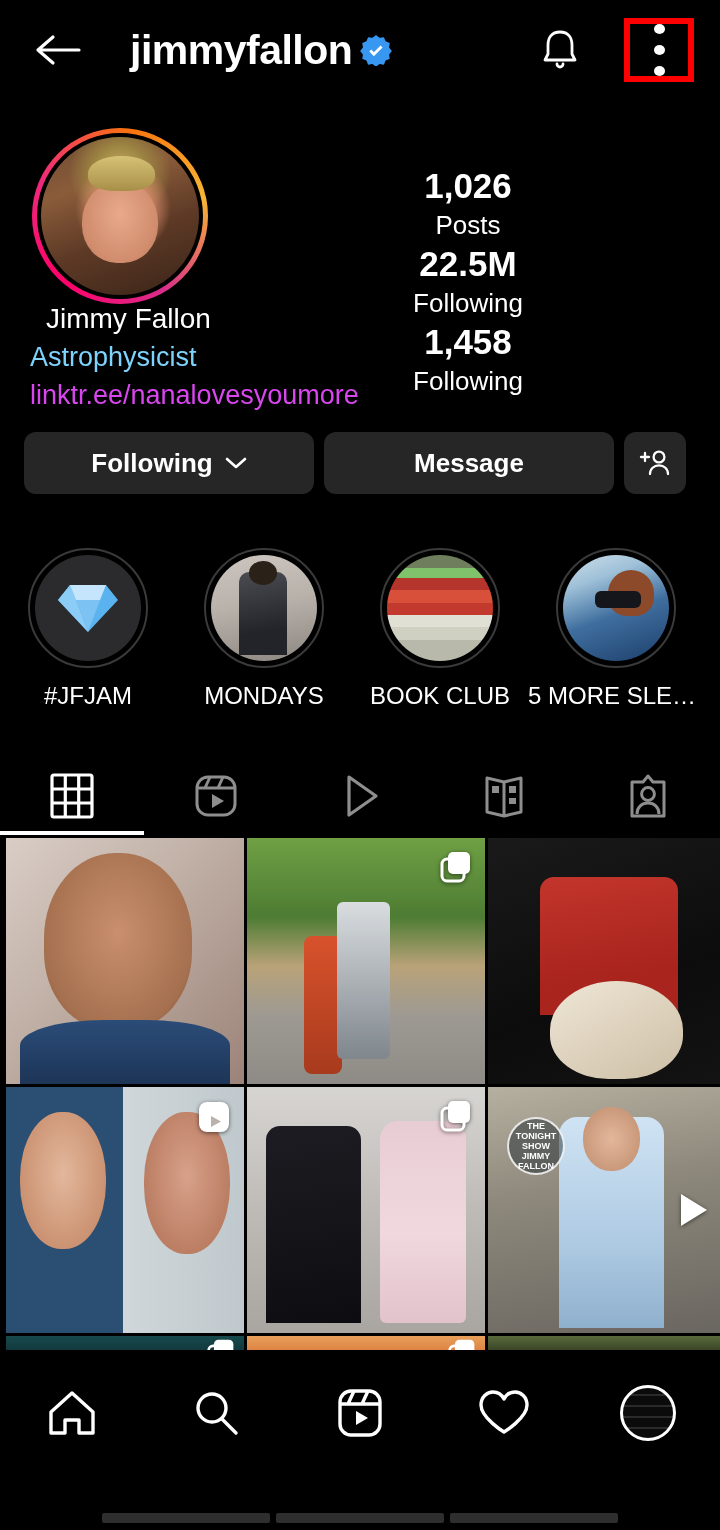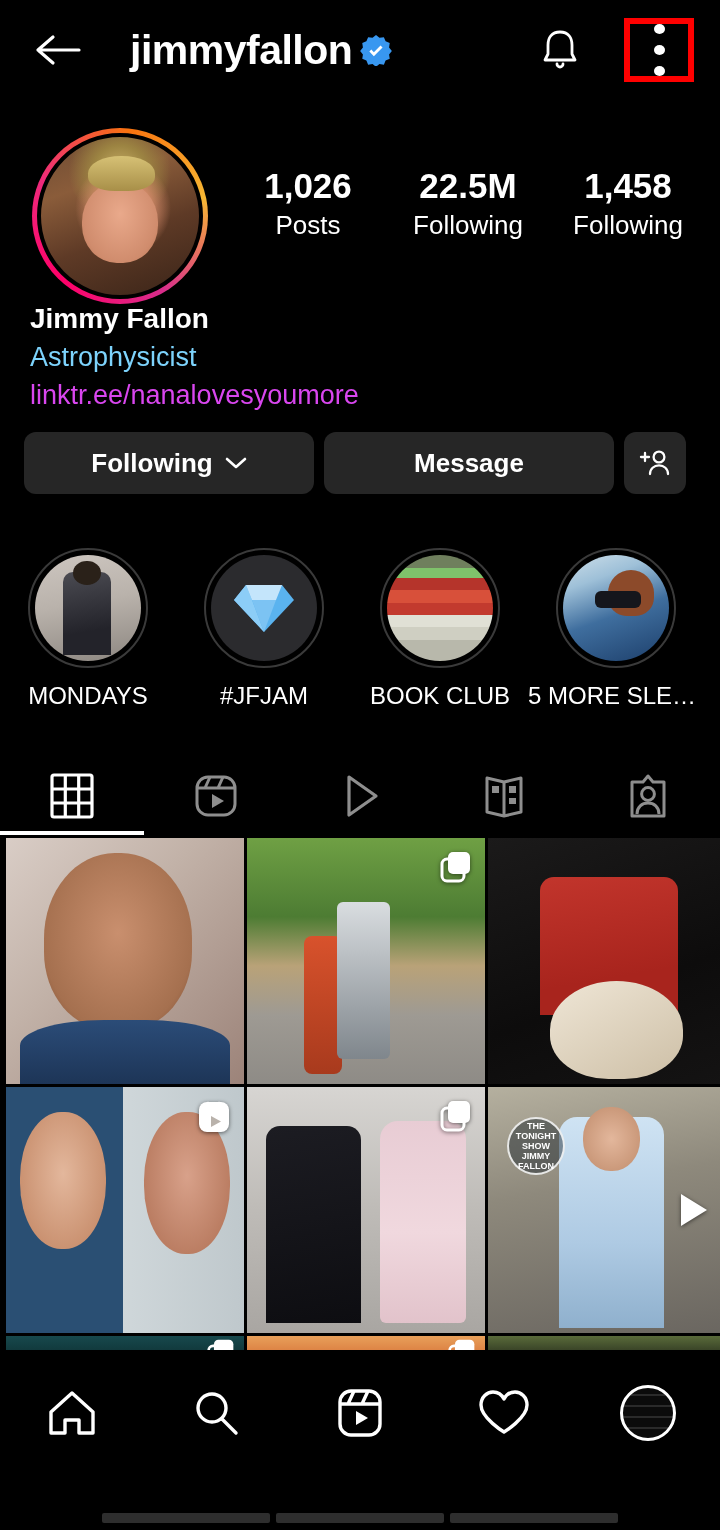--- a/index.html
+++ b/index.html
@@ -65,29 +65,29 @@
   }
   .avatar-inner::before{
     content:""; position:absolute; left:30%; top:12%; width:42%; height:22%;
     border-radius:50% 50% 40% 40%;
     background:linear-gradient(180deg,#d6c175,#a88f48);
     z-index:2;
   }
 
   .stats{
     position:absolute; left:228px; top:165px; width:480px; height:100px;
-    display:flex; align-items:flex-start;
+    display:flex; align-items:center;flex-direction:column;
   }
   .stat{ flex:1; text-align:center; }
   .stat-num{ font-size:35px; font-weight:bold; line-height:42px; }
   .stat-lbl{ font-size:26px; font-weight:400; line-height:36px; color:#fff; }
 
   
   .bio{ position:absolute; left:30px; top:300px; width:640px; }
-  .bio-name{ font-size:28px; font-weight:bold; line-height:38px; }
+  .bio-name{ font-size:28px; font-weight:normal; line-height:38px;margin-left:16px; }
   .bio-cat{ font-size:27px; font-weight:400; line-height:38px; color:#7dd3fc; }
   .bio-link{ font-size:27px; font-weight:400; line-height:38px; color:#d946ef; cursor:pointer; }
 
   
   .actions{
     position:absolute; left:24px; top:432px; width:672px; height:62px;
     display:flex; gap:10px;
   }
   .btn{
     background:#262626; border-radius:12px; height:62px;
@@ -357,44 +357,44 @@
     <div class="btn btn-adduser">
       <svg width="34" height="30" viewBox="0 0 34 30">
         <circle cx="21" cy="9" r="5.4" stroke="#fff" stroke-width="2.3" fill="none"></circle>
         <path d="M12 26 c0-5.2 4-8.6 9-8.6 s9 3.4 9 8.6" stroke="#fff" stroke-width="2.3" fill="none" stroke-linecap="round"></path>
         <path d="M3 9 h8 M7 5 v8" stroke="#fff" stroke-width="2.3" stroke-linecap="round"></path>
       </svg>
     </div>
   </div>
 
   <div class="highlights">
-
-    <div class="hl">
-      <div class="hl-ring">
-        <div class="hl-img hl2"></div>
-      </div>
-      <div class="hl-lbl">MONDAYS</div>
-    </div>
 
     <div class="hl">
       <div class="hl-ring">
         <div class="hl-img hl1">
           <svg width="64" height="54" viewBox="0 0 64 54">
             <path d="M14 4 H50 L62 19 L32 51 L2 19 Z" fill="#5ab3ef"></path>
             <path d="M14 4 L20 19 L32 51 L2 19 Z" fill="#8ccdf7"></path>
             <path d="M14 4 H50 L44 19 H20 Z" fill="#c4e5fb"></path>
             <path d="M20 19 H44 L32 51 Z" fill="#7cc3f3"></path>
           </svg>
         </div>
       </div>
       <div class="hl-lbl">#JFJAM</div>
     </div>
 
     <div class="hl">
       <div class="hl-ring">
+        <div class="hl-img hl2"></div>
+      </div>
+      <div class="hl-lbl">MONDAYS</div>
+    </div>
+
+    <div class="hl">
+      <div class="hl-ring">
         <div class="hl-img hl3"></div>
       </div>
       <div class="hl-lbl">BOOK CLUB</div>
     </div>
 
     <div class="hl">
       <div class="hl-ring">
         <div class="hl-img hl4"></div>
       </div>
       <div class="hl-lbl">5 MORE SLEE...</div>

